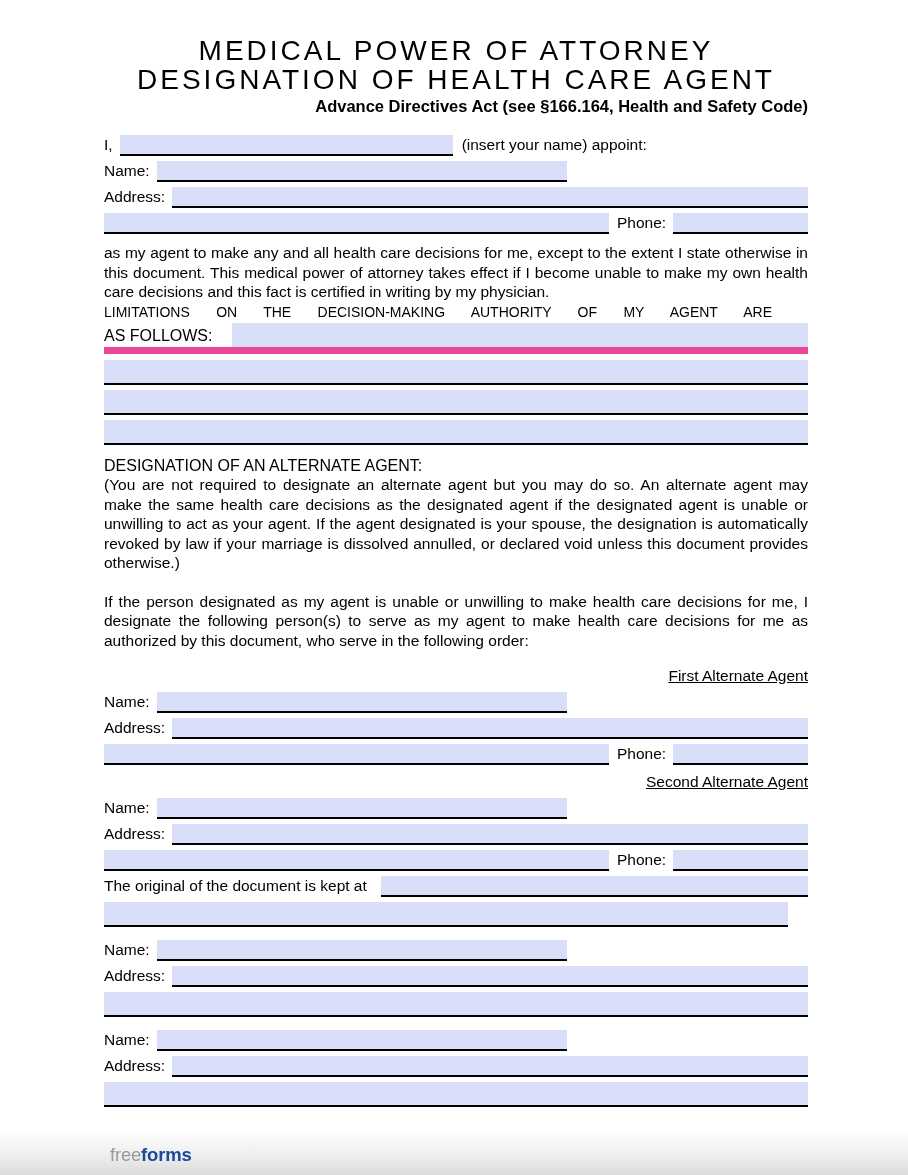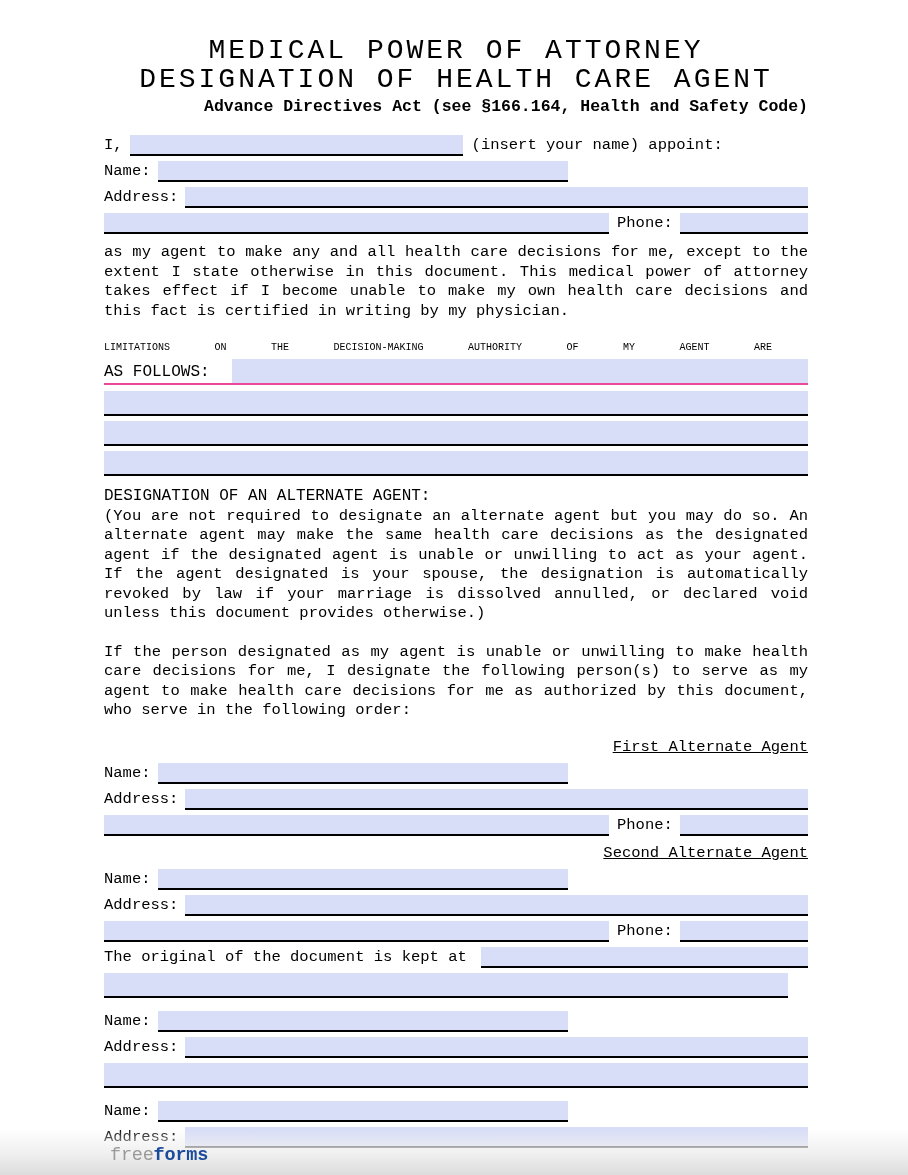--- a/index.html
+++ b/index.html
@@ -1,18 +1,18 @@
 <!DOCTYPE html>
 <html><head>
 <meta charset="utf-8">
 <style>
   html,body { margin:0; padding:0; background:#fff; }
   .page {
     position:relative; width:908px; height:1175px; background:#ffffff;
-    font-family:Liberation Mono, monospace; color:#000; overflow:hidden;
+    font-family:Liberation Sans, sans-serif; color:#000; overflow:hidden;
     margin:0 auto;
   }
   .content { position:absolute; left:104px; top:0; width:704px; }
 
   
   .hdr { text-align:center; padding-top:36px; }
   .title { font-size:28px; line-height:29px; letter-spacing:3px; font-weight:400; white-space:nowrap; }
   .subtitle { font-size:16.5px; font-weight:700; margin-top:3px;text-align:right; }
 
   
@@ -25,22 +25,22 @@
   .fld.grow { flex:1; }
   .w-i { width:333px; }
   .w-name { width:410px; }
   .w-left { width:505px; }
   .phone-lbl { padding:0 7px 1px 8px; line-height:20px; }
 
   .blue-line { background:#d8ddf8; border-bottom:2px solid #000; height:23px; margin-top:5px; }
 
   p.body { font-size:15.5px; line-height:19.5px; margin:0; text-align:justify; }
 
-  .lim-line1 { width:668px; font-size:10px; line-height:20px; text-align:justify; text-align-last:justify; margin-top:17px; }
-  .lim-row { display:flex; align-items:flex-end; border-bottom:2px solid #ec4899; margin-top:1px; }
+  .lim-line1 { width:668px; font-size:14px; line-height:20px; text-align:justify; text-align-last:justify; }
+  .lim-row { display:flex; align-items:flex-end; border-bottom:7px solid #ec4899; margin-top:1px; }
   .lim-row .lbl2 { flex:none; font-size:16px; line-height:22px; width:128px; }
   .lim-row .fld2 { flex:1; background:#d8ddf8; height:24px; }
 
   .sec-heading { font-size:16px; line-height:19.5px; margin-top:11px; }
   .alt-heading { font-size:15.5px; text-decoration:underline; margin:17px 0 7px 0;text-align:right; }
 
   .keptat-row { display:flex; align-items:center; font-size:15.5px; margin-top:4px; }
   .keptat-row .lbl { padding-right:14px; }
   .keptat-line2 { width:684px; background:#d8ddf8; border-bottom:2px solid #000; height:23px; margin-top:5px; }
 

